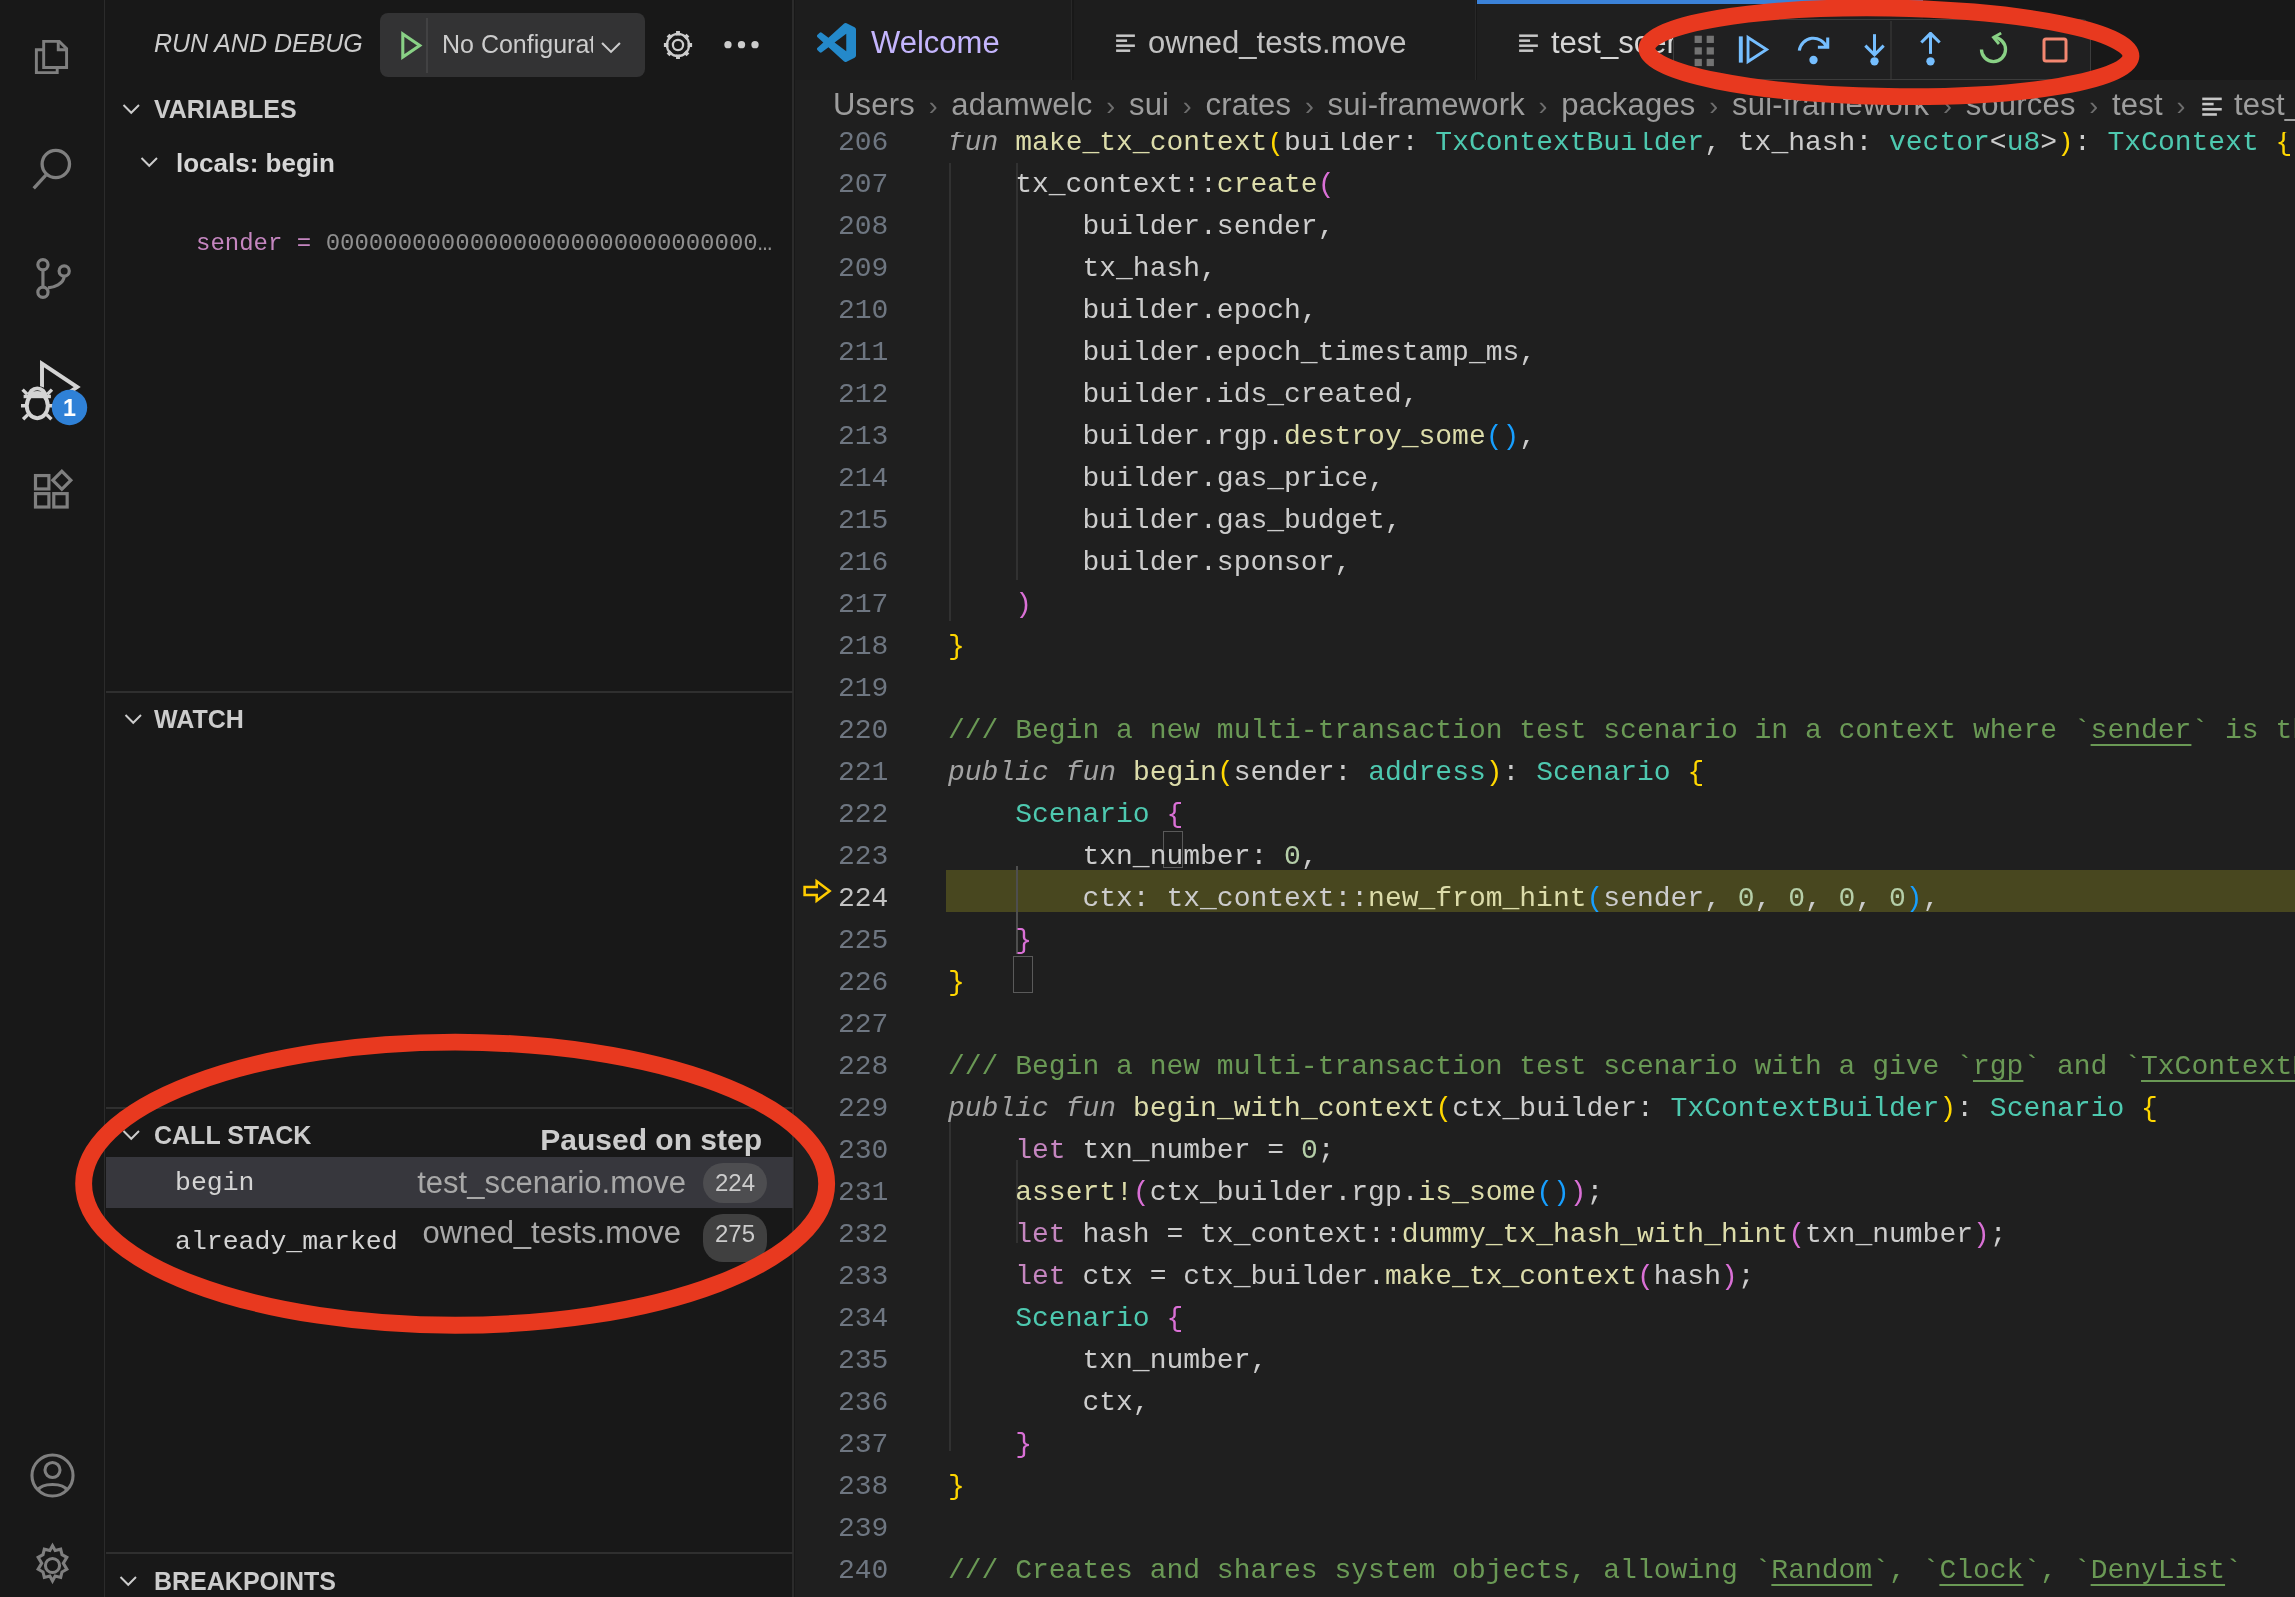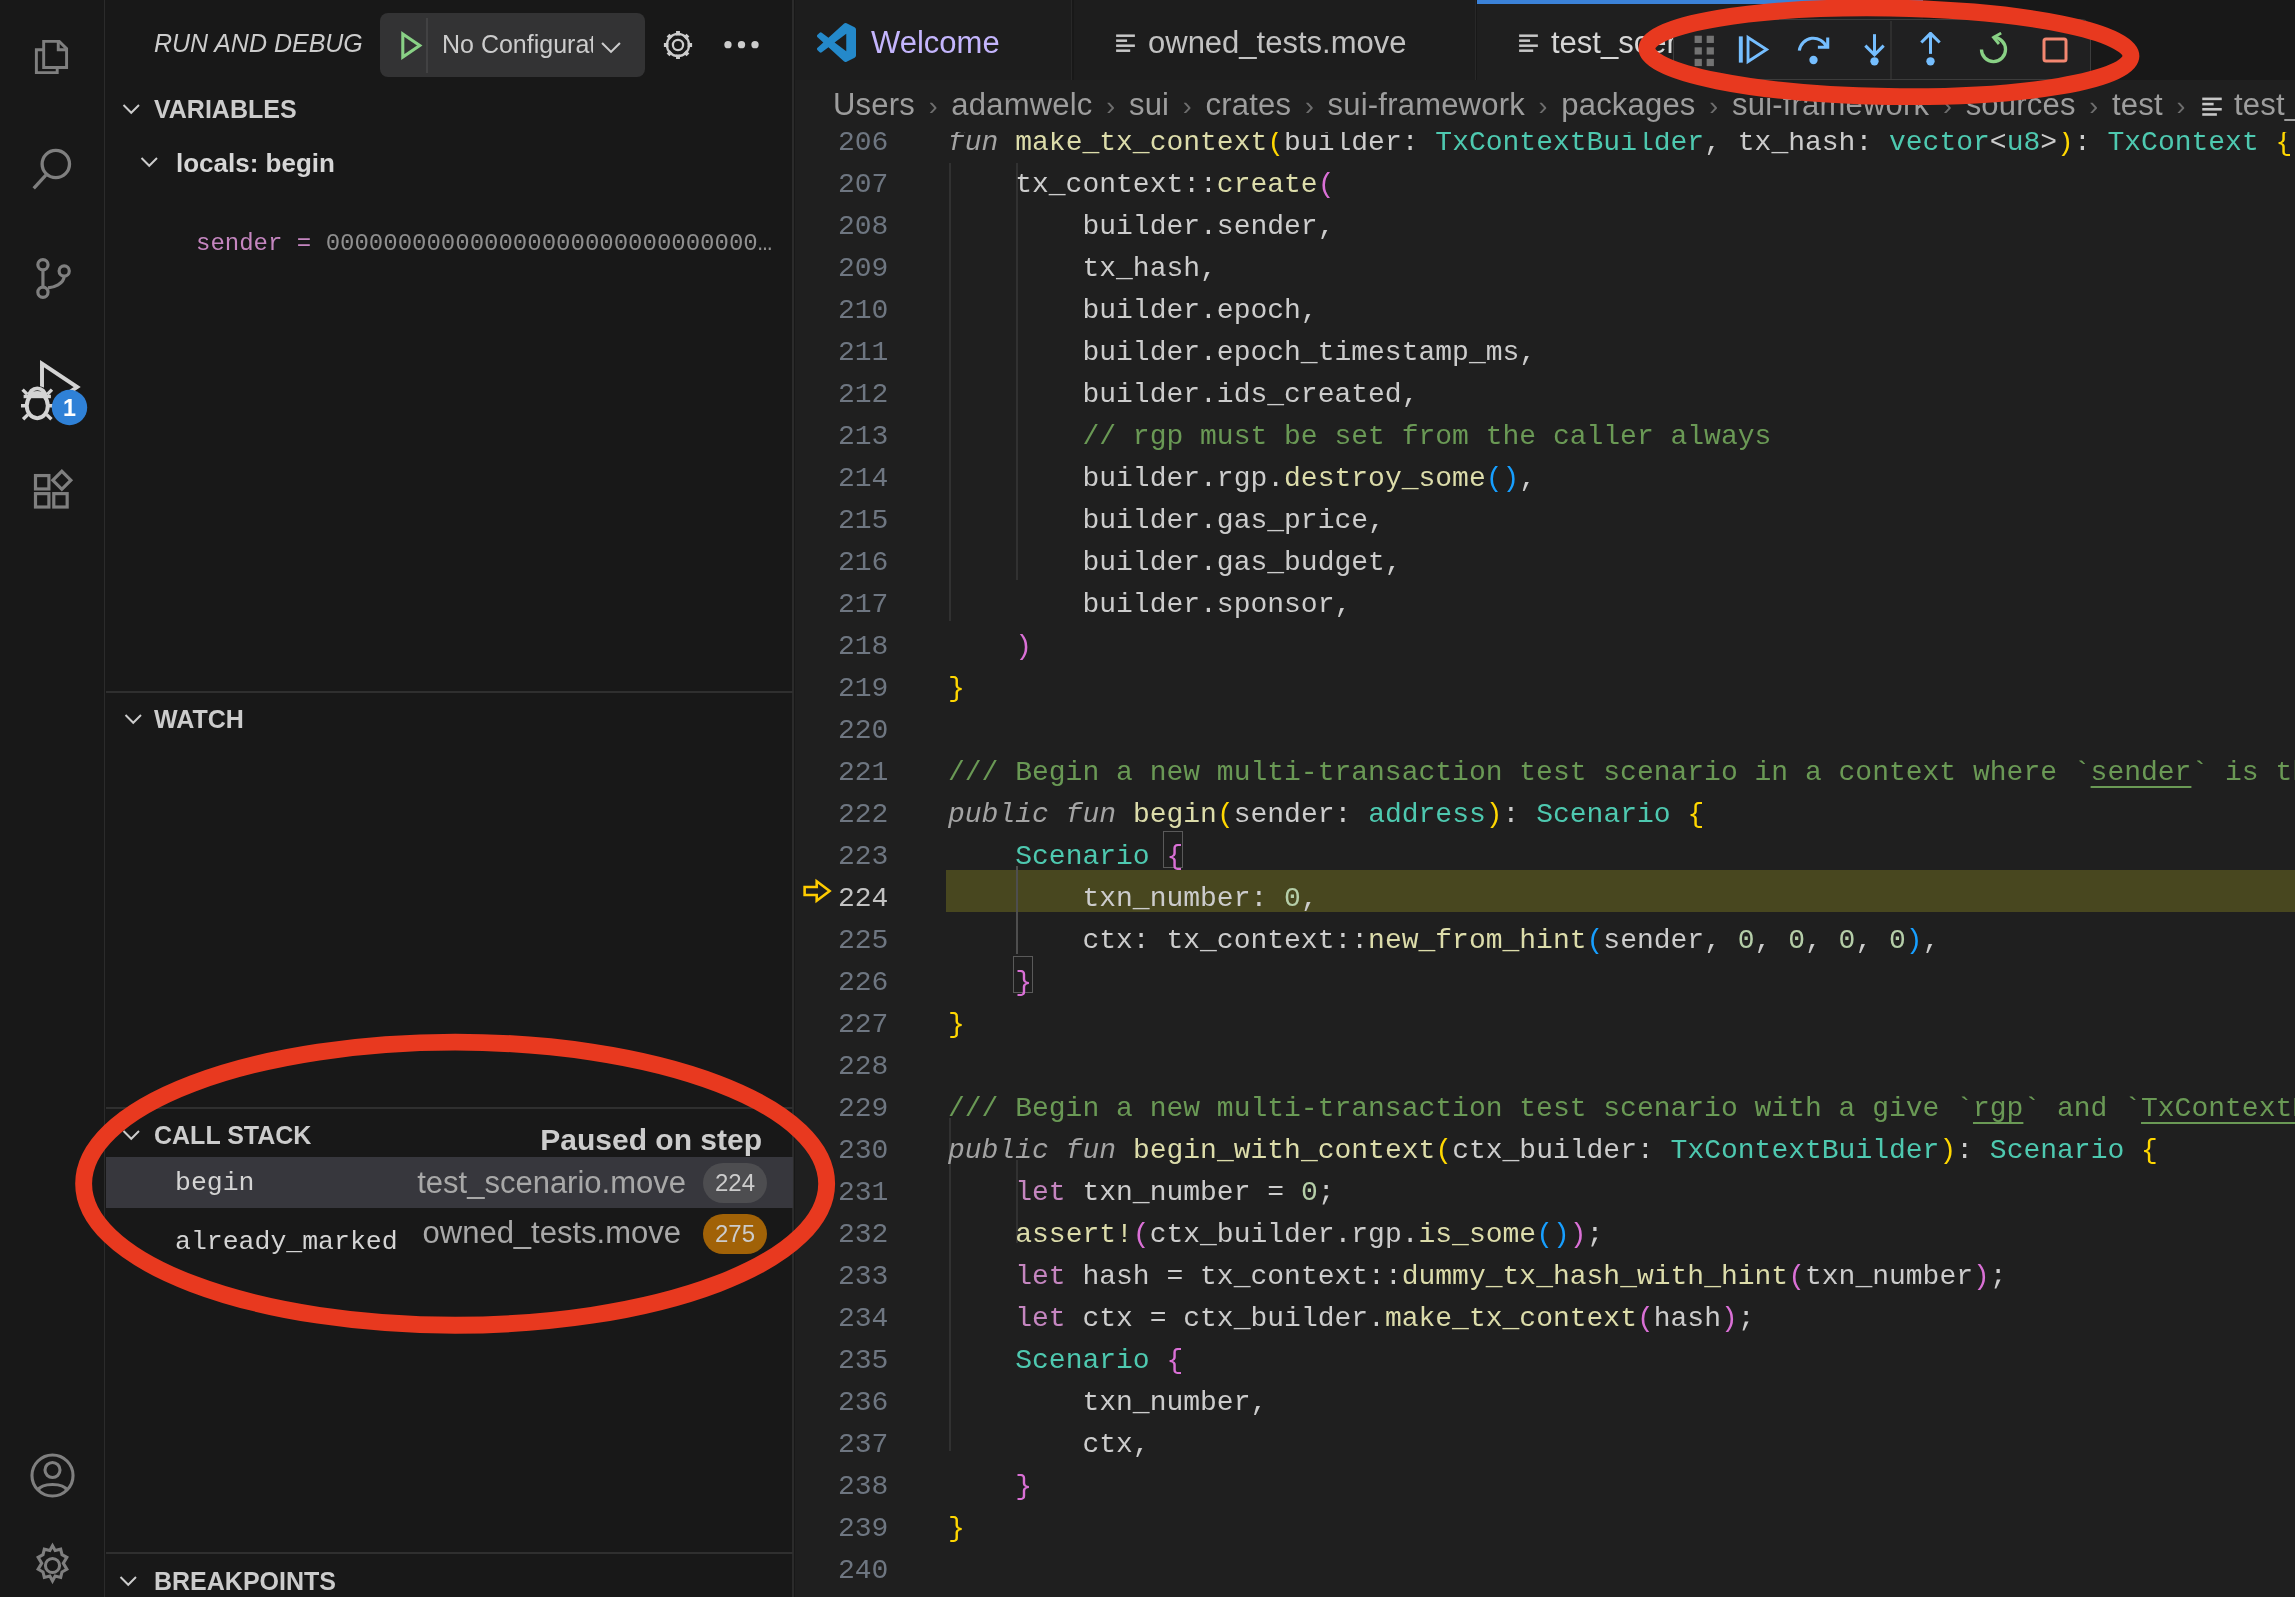--- a/index.html
+++ b/index.html
@@ -151,21 +151,21 @@
 <div class="sect-head" style="left:154px;top:1121px;">CALL STACK</div>
 <div class="abs" style="left:0px;top:1123px;width:762px;text-align:right;color:#cccccc;font-weight:bold;font-size:30px;position:absolute;">Paused on step</div>
 
 <div class="abs" style="left:106px;top:1157px;width:687px;height:51px;background:#37373d;"></div>
 <div class="abs mono" style="left:175px;top:1168px;font-size:26.5px;color:#d4d4d4;">begin</div>
 <div class="abs" style="left:322px;top:1165px;width:364px;text-align:right;color:#a8a8a8;font-size:31px;">test_scenario.move</div>
 <div class="abs" style="left:703px;top:1163px;width:64px;height:40px;background:#4d4d50;border-radius:20px;color:#cccccc;font-size:24px;text-align:center;line-height:40px;">224</div>
 
 <div class="abs mono" style="left:175px;top:1219px;font-size:26.5px;color:#d4d4d4;margin-top:8px;">already_marked</div>
 <div class="abs" style="left:322px;top:1215px;width:359px;text-align:right;color:#a8a8a8;font-size:31px;">owned_tests.move</div>
-<div class="abs" style="left:703px;top:1214px;width:64px;height:40px;background:#a16207;border-radius:20px;color:#cccccc;font-size:24px;text-align:center;line-height:40px;">275</div>
+<div class="abs" style="left:703px;top:1214px;width:64px;height:48px;background:#404040;border-radius:20px;color:#cccccc;font-size:24px;text-align:center;line-height:40px;">275</div>
 
 <div class="sect-sep" style="top:1552px;"></div>
 <svg class="chev" style="left:117px;top:1570px" width="22.5" height="22.5" viewBox="0 0 16 16" fill="none" stroke="#cccccc" stroke-width="1.4">
     <path d="M2.5 5 L8 10.5 L13.5 5"></path>
   </svg>
 <div class="sect-head" style="left:154px;top:1567px;">BREAKPOINTS</div>
 
 <div id="editor" class="abs">
   <div id="tabbar">
 
@@ -260,21 +260,20 @@
 240
 241</div>
 
     <pre class="code" style="left:153px;top:-10.5px;"><span class="kw">fun</span> <span class="fn">make_tx_context</span><span class="b1">(</span>builder: <span class="ty">TxContextBuilder</span>, tx_hash: <span class="ty">vector</span>&lt;<span class="ty">u8</span>&gt;<span class="b1">)</span>: <span class="ty">TxContext</span> <span class="b1">{</span>
     tx_context::<span class="fn">create</span><span class="b2">(</span>
         builder.sender,
         tx_hash,
         builder.epoch,
         builder.epoch_timestamp_ms,
         builder.ids_created,
-        <span class="cm">// rgp must be set from the caller always</span>
         builder.rgp.<span class="fn">destroy_some</span><span class="b3">()</span>,
         builder.gas_price,
         builder.gas_budget,
         builder.sponsor,
     <span class="b2">)</span>
 <span class="b1">}</span>
 
 <span class="cm">/// Begin a new multi-transaction test scenario in a context where `<span class="ul">sender</span>` is the</span>
 <span class="kw">public</span> <span class="kw">fun</span> <span class="fn">begin</span><span class="b1">(</span>sender: <span class="ty">address</span><span class="b1">)</span>: <span class="ty">Scenario</span> <span class="b1">{</span>
     <span class="ty">Scenario</span> <span class="b2">{</span>

